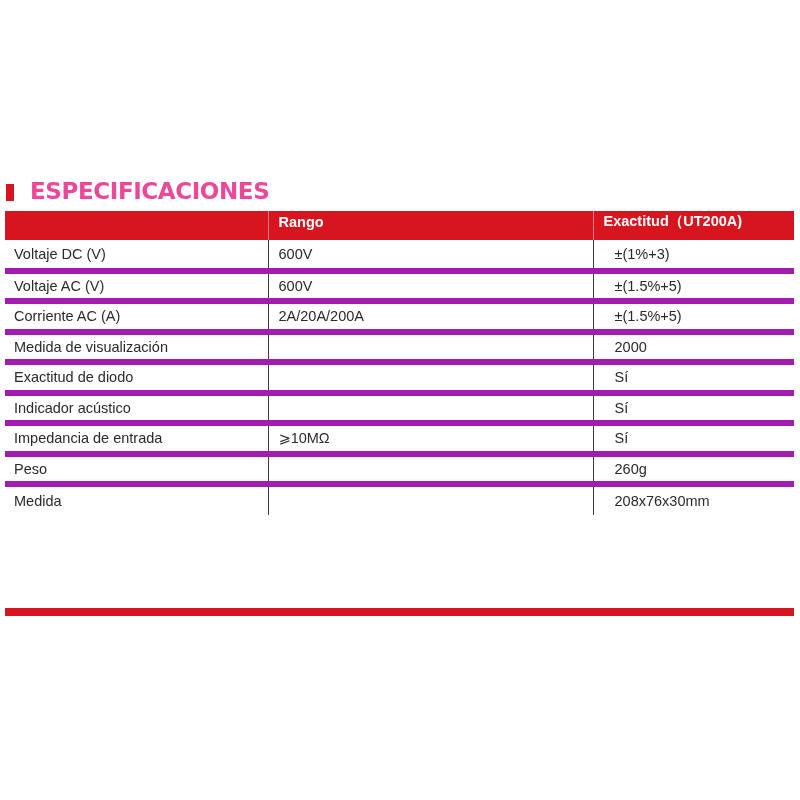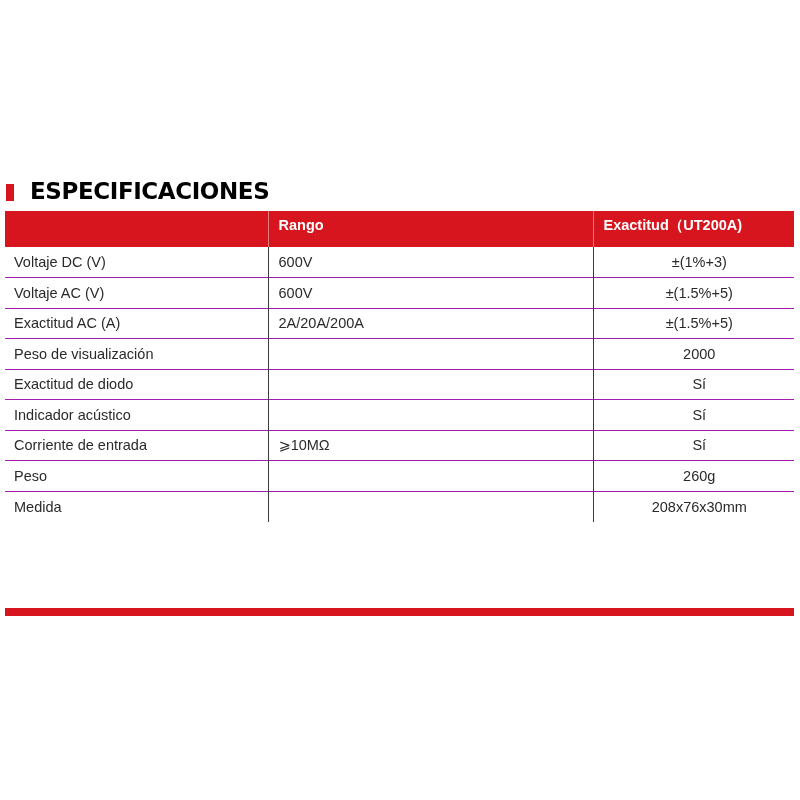--- a/index.html
+++ b/index.html
@@ -27,60 +27,60 @@
       width: 8px;
       height: 17px;
       background: #d7151f;
       margin-right: 16px;
       margin-top: 2px;
     }
     .title {
       font-family: "DejaVu Sans", "Liberation Sans", sans-serif;
       font-weight: bold;
       font-size: 23px;
-      color: #000000;
+      color: #ec4899;
       letter-spacing: -0.4px;
       line-height: 30px;
     }
     table.spec {
       position: absolute;
       left: 5px;
       top: 211px;
       width: 789px;
       border-collapse: collapse;
       table-layout: fixed;
     }
     table.spec col.c1 { width: 263px; }
     table.spec col.c2 { width: 325px; }
     table.spec col.c3 { width: 201px; }
     thead th {
       background: #d7151f;
       color: #ffffff;
       font-weight: bold;
       font-size: 14.5px;
       text-align: left;
-      height: 36px;
+      height: 29px;
       padding: 0 0 8px 10px;
       border-left: 1px solid #e77a7e;
       box-sizing: border-box;
     }
     thead th:first-child { border-left: none; }
     tbody td {
       height: 30.5px;
       font-size: 14.5px;
       padding: 0 0 0 10px;
-      border-top: 1px solid #a21caf;
+      border-top: 6px solid #a21caf;
       border-left: 1px solid #3a3a3a;
       box-sizing: border-box;
       white-space: nowrap;
       color: #2a2a2a;
     }
     tbody tr:first-child td { border-top: none; }
     tbody td:first-child { border-left: none; padding-left: 9px; }
-    tbody td:nth-child(3) { padding-left: 11px; text-align: center; }
+    tbody td:nth-child(3) { padding-left: 21px; }
     .bottom-bar {
       position: absolute;
       left: 5px;
       top: 608px;
       width: 789px;
       height: 8px;
       background: #d7151f;
     }
   </style>
 </head>
@@ -109,41 +109,41 @@
       <td>Voltaje DC (V)</td>
       <td>600V</td>
       <td>±(1%+3)</td>
     </tr>
     <tr>
       <td>Voltaje AC (V)</td>
       <td>600V</td>
       <td>±(1.5%+5)</td>
     </tr>
     <tr>
-      <td>Exactitud AC (A)</td>
+      <td>Corriente AC (A)</td>
       <td>2A/20A/200A</td>
       <td>±(1.5%+5)</td>
     </tr>
     <tr>
-      <td>Peso de visualización</td>
+      <td>Medida de visualización</td>
       <td></td>
       <td>2000</td>
     </tr>
     <tr>
       <td>Exactitud de diodo</td>
       <td></td>
       <td>Sí</td>
     </tr>
     <tr>
       <td>Indicador acústico</td>
       <td></td>
       <td>Sí</td>
     </tr>
     <tr>
-      <td>Corriente de entrada</td>
+      <td>Impedancia de entrada</td>
       <td>⩾10MΩ</td>
       <td>Sí</td>
     </tr>
     <tr>
       <td>Peso</td>
       <td></td>
       <td>260g</td>
     </tr>
     <tr>
       <td>Medida</td>

